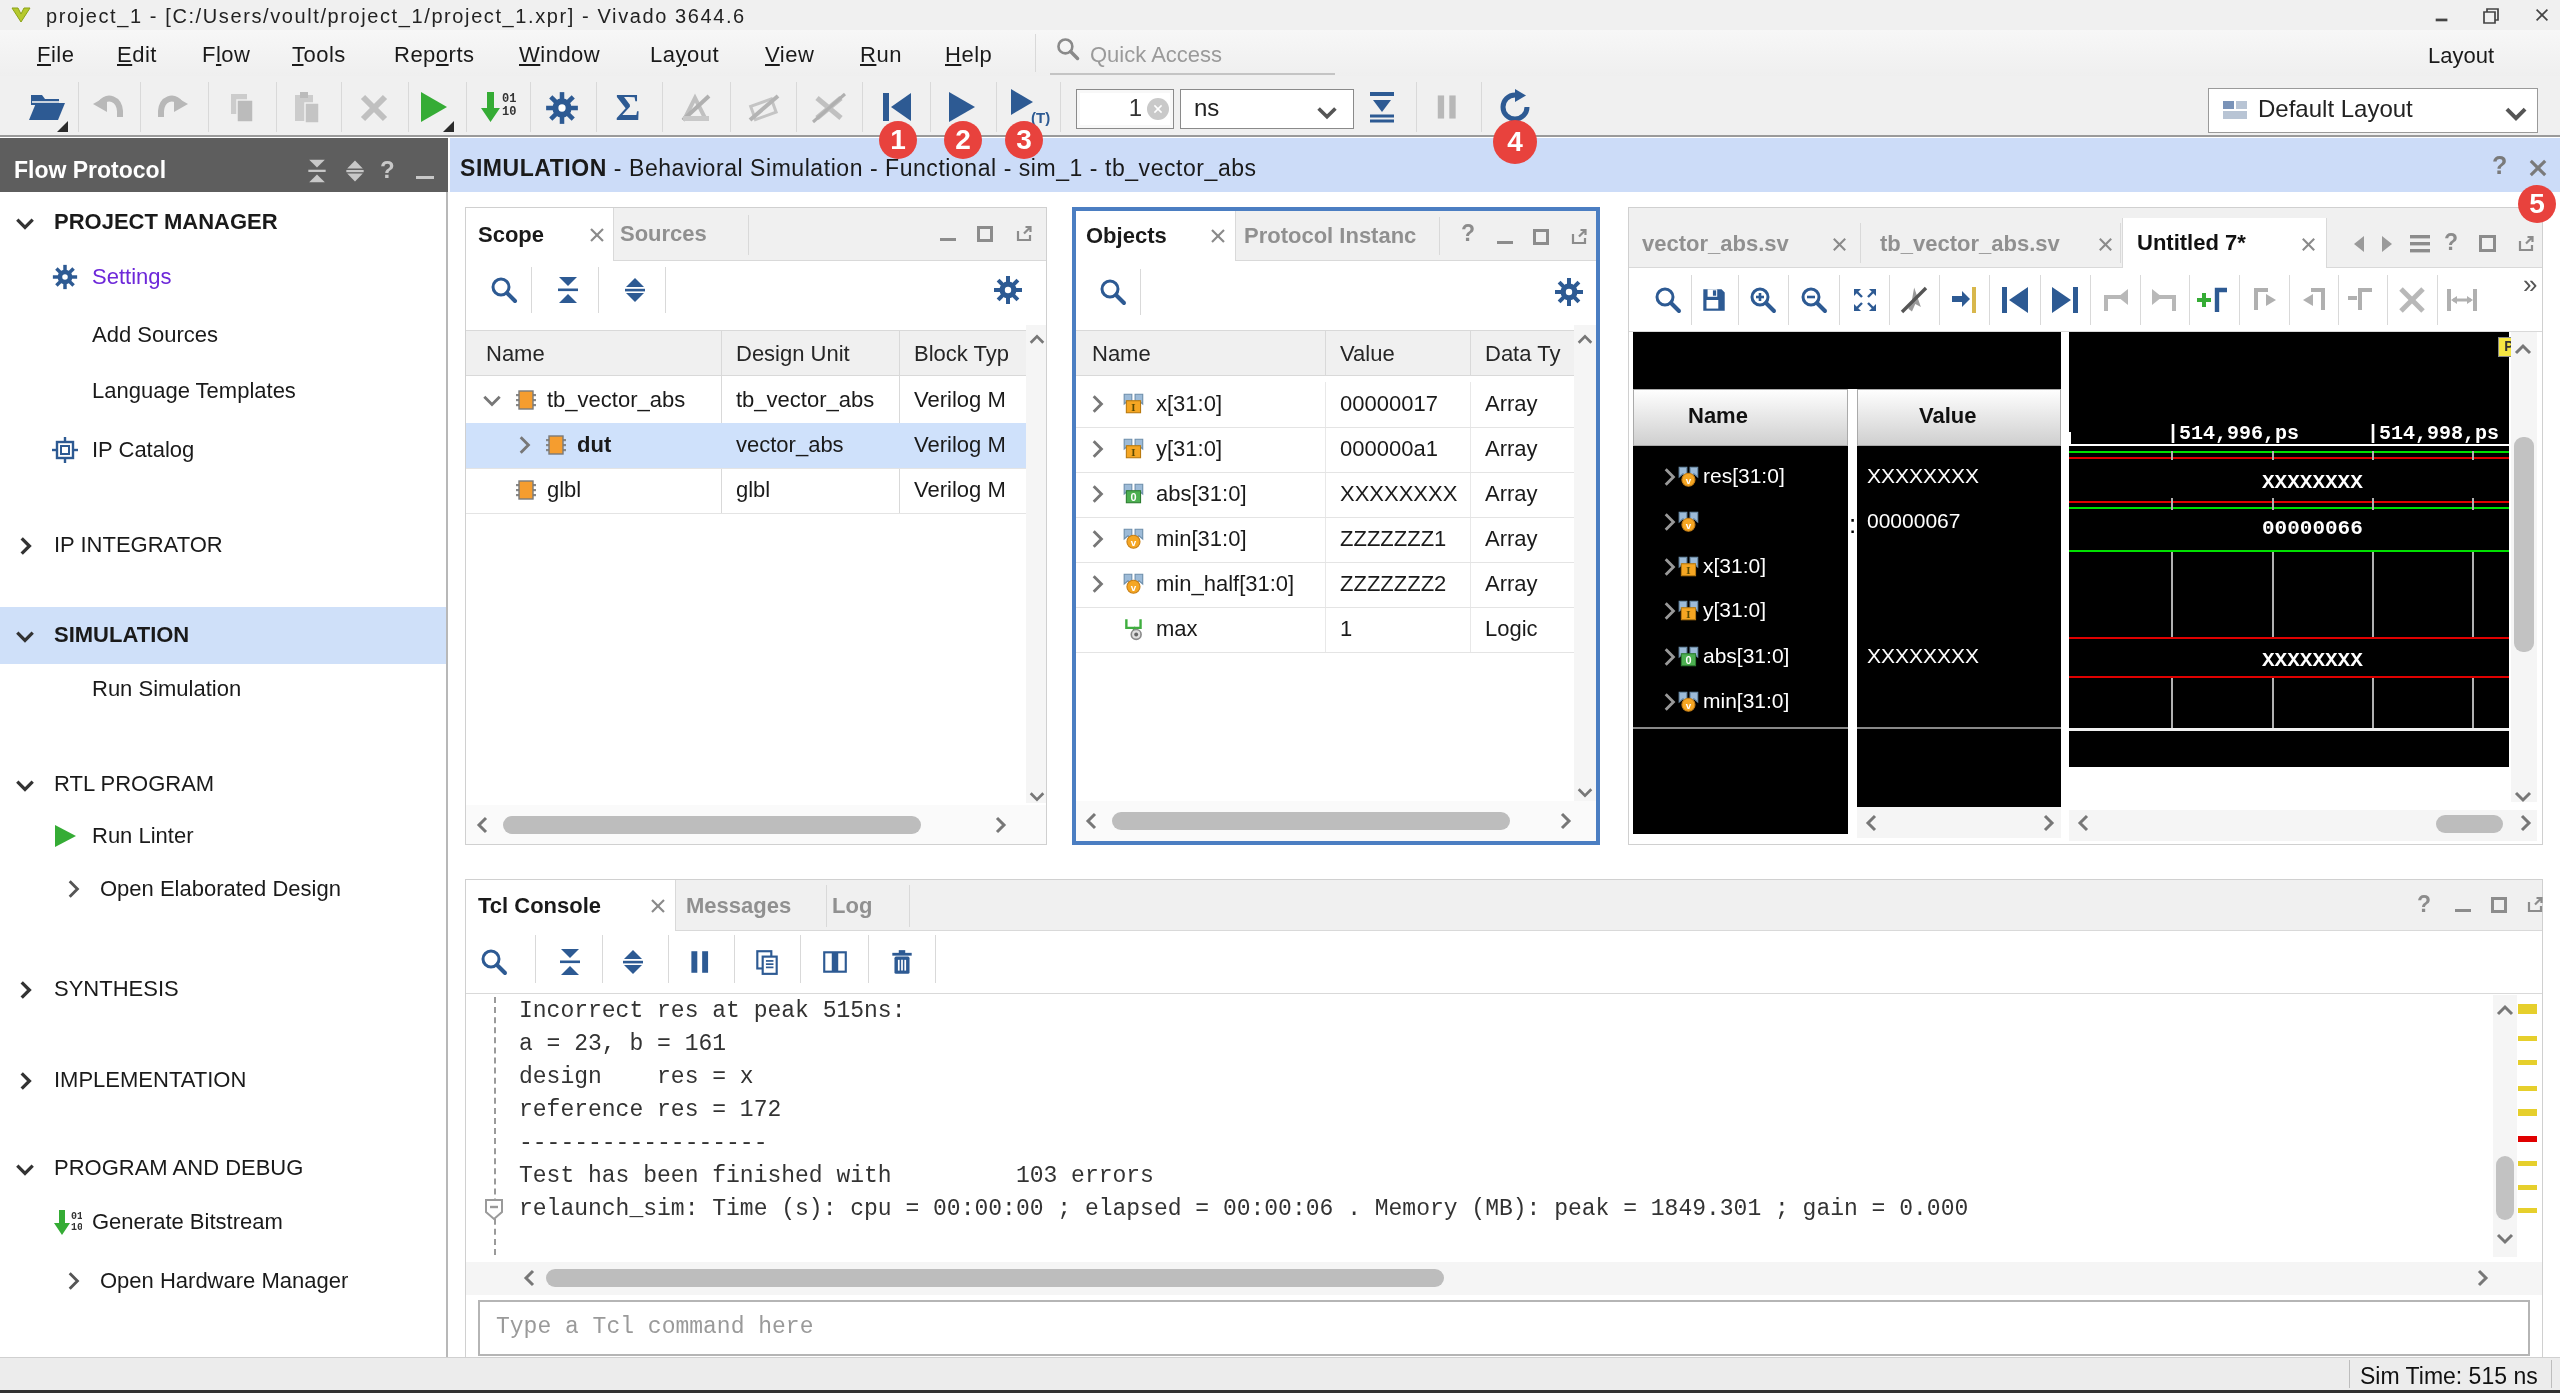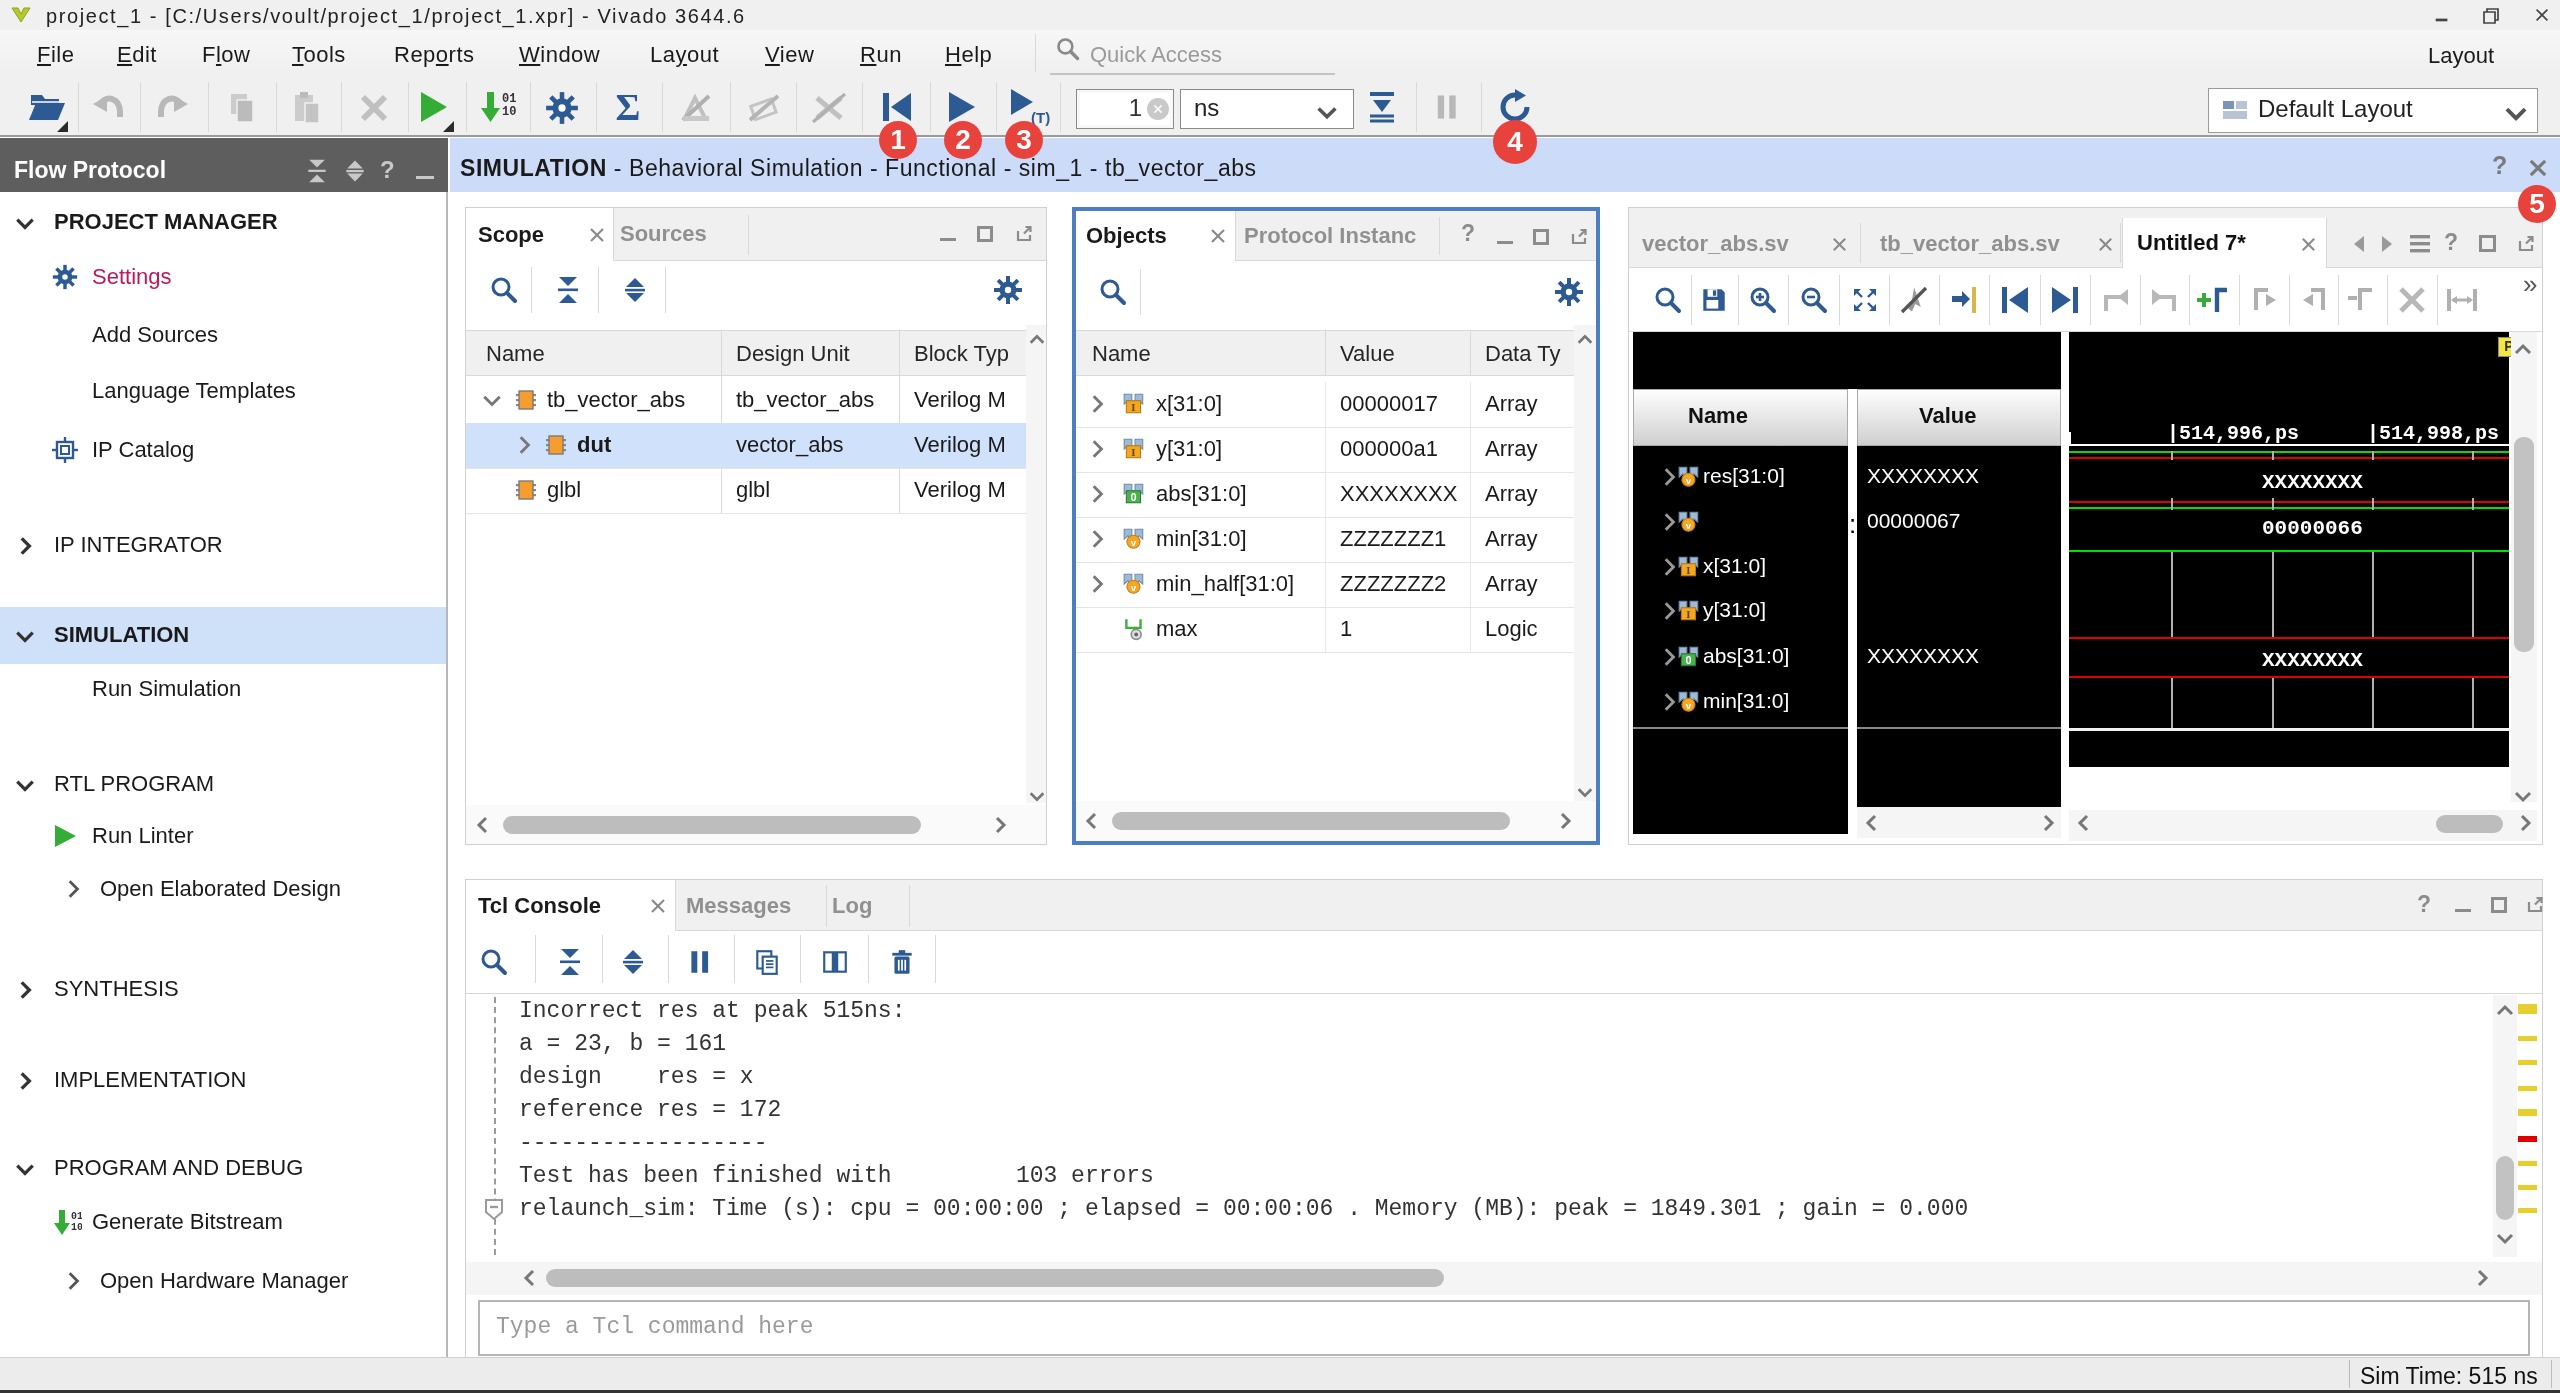--- a/index.html
+++ b/index.html
@@ -251,21 +251,21 @@
       <rect x="11.266666666666667" y="0.8666666666666667" width="3.466666666666667" height="6.066666666666666" fill="#2d5a93" transform="rotate(45 13.0 13.0)"></rect>
       <rect x="11.266666666666667" y="0.8666666666666667" width="3.466666666666667" height="6.066666666666666" fill="#2d5a93" transform="rotate(90 13.0 13.0)"></rect>
       <rect x="11.266666666666667" y="0.8666666666666667" width="3.466666666666667" height="6.066666666666666" fill="#2d5a93" transform="rotate(135 13.0 13.0)"></rect>
       <rect x="11.266666666666667" y="0.8666666666666667" width="3.466666666666667" height="6.066666666666666" fill="#2d5a93" transform="rotate(180 13.0 13.0)"></rect>
       <rect x="11.266666666666667" y="0.8666666666666667" width="3.466666666666667" height="6.066666666666666" fill="#2d5a93" transform="rotate(225 13.0 13.0)"></rect>
       <rect x="11.266666666666667" y="0.8666666666666667" width="3.466666666666667" height="6.066666666666666" fill="#2d5a93" transform="rotate(270 13.0 13.0)"></rect>
       <rect x="11.266666666666667" y="0.8666666666666667" width="3.466666666666667" height="6.066666666666666" fill="#2d5a93" transform="rotate(315 13.0 13.0)"></rect>
       <circle cx="13.0" cy="13.0" r="7.366666666666667" fill="#2d5a93"></circle>
       <circle cx="13.0" cy="13.0" r="2.7733333333333334" fill="#fff"></circle>
     </svg></div>
-<div class="abs" style="left:92px;top:264px;font-size:22px;color:#be185d">Settings</div>
+<div class="abs" style="left:92px;top:264px;font-size:22px;color:#6d28d9">Settings</div>
 <div class="abs" style="left:92px;top:322px;font-size:22px;color:#1a1a1a">Add Sources</div>
 <div class="abs" style="left:92px;top:378px;font-size:22px;color:#1a1a1a">Language Templates</div>
 <div class="abs" style="left:52px;top:437px"><svg width="26" height="26" viewBox="0 0 26 26" style="">
       <rect x="5" y="5" width="16" height="16" fill="none" stroke="#2d5a93" stroke-width="2.4"></rect>
       <line x1="13" y1="0" x2="13" y2="5" stroke="#2d5a93" stroke-width="2.4"></line>
       <line x1="13" y1="21" x2="13" y2="26" stroke="#2d5a93" stroke-width="2.4"></line>
       <line x1="0" y1="13" x2="5" y2="13" stroke="#2d5a93" stroke-width="2.4"></line>
       <line x1="21" y1="13" x2="26" y2="13" stroke="#2d5a93" stroke-width="2.4"></line>
       <rect x="9" y="9" width="8" height="8" fill="none" stroke="#2d5a93" stroke-width="2"></rect>
     </svg></div>

